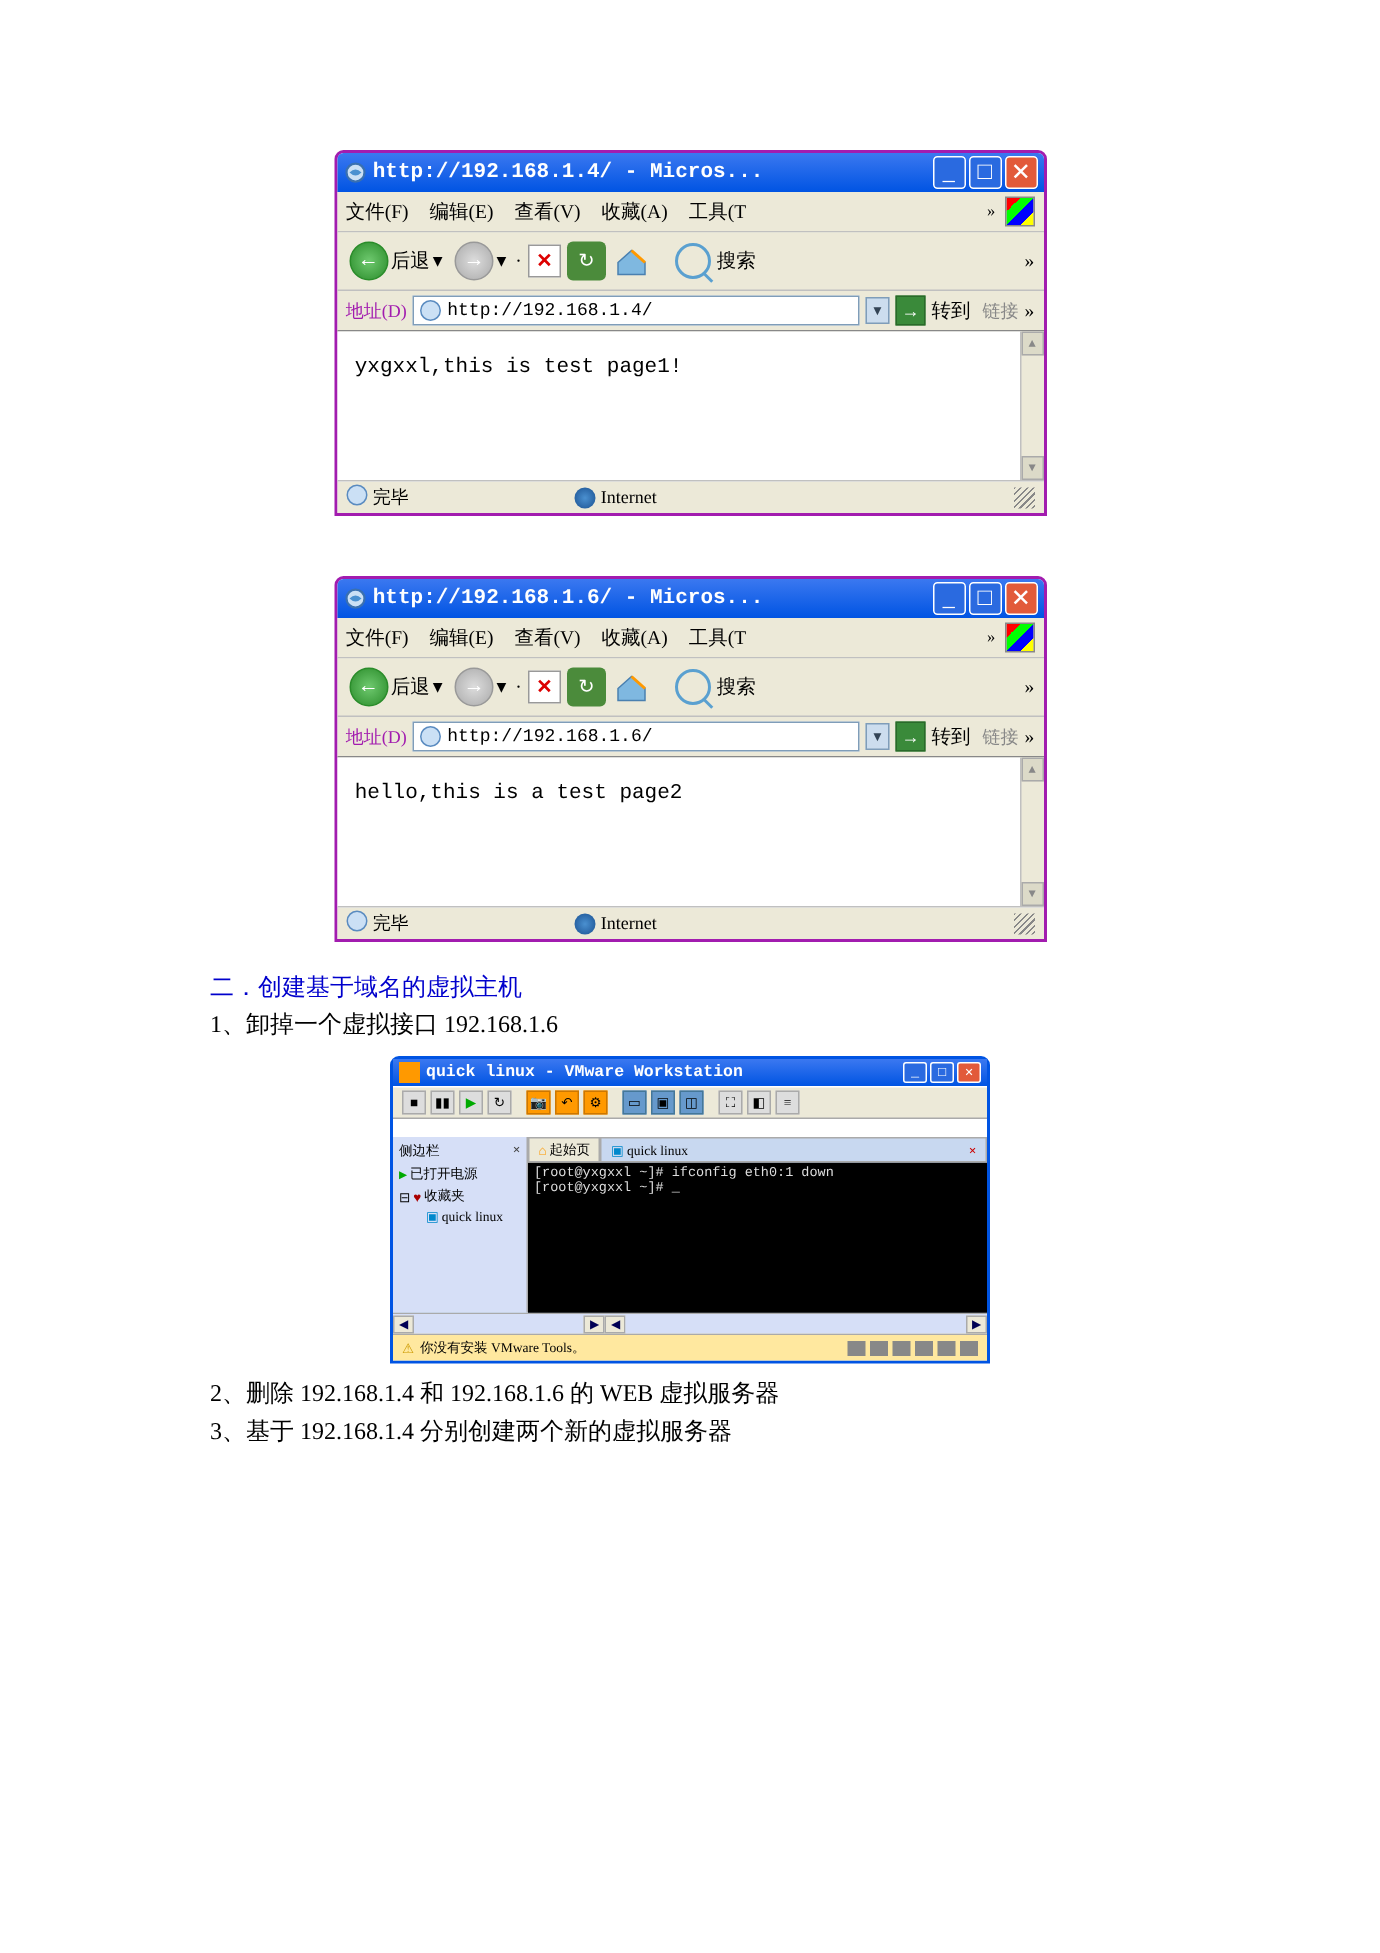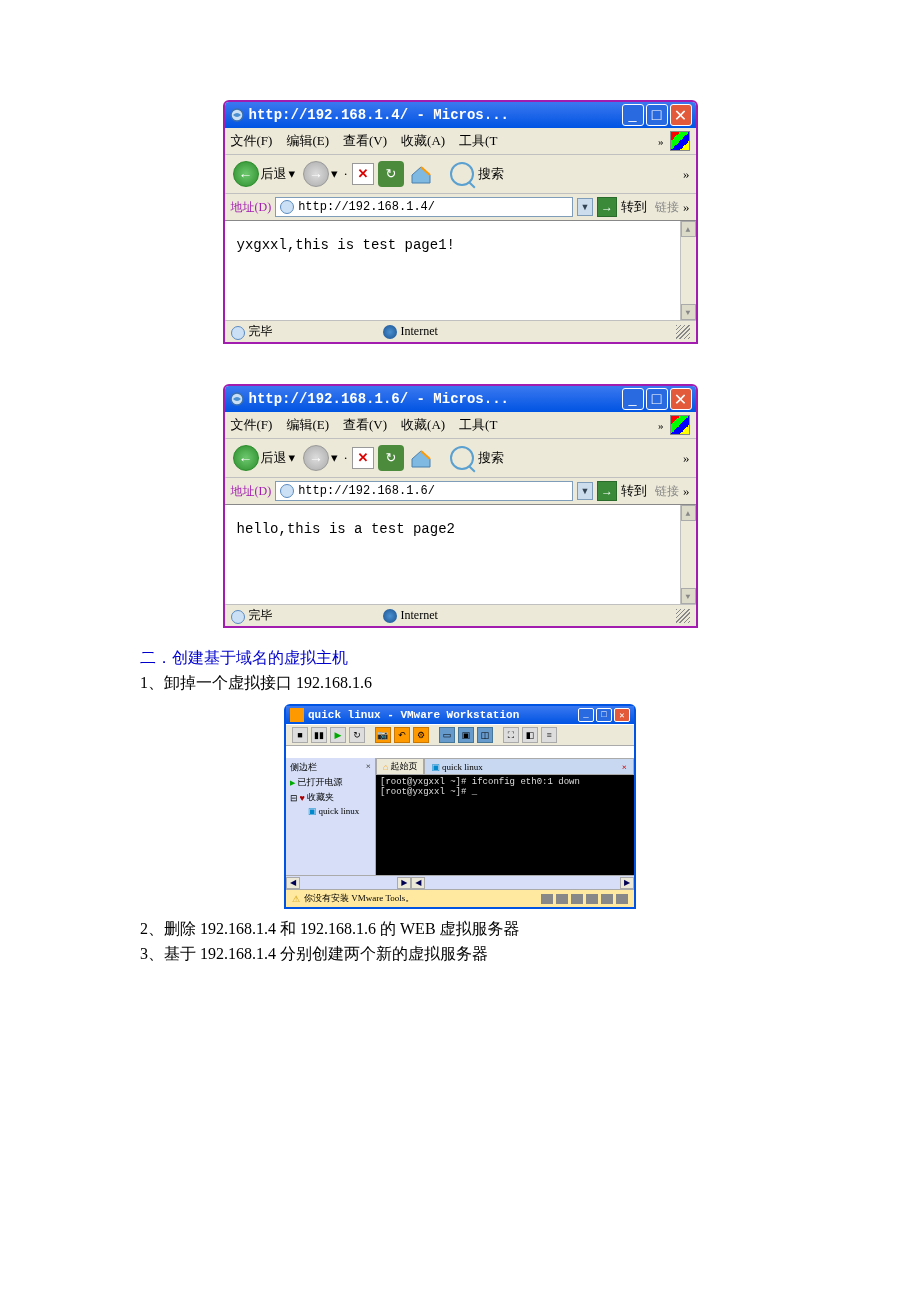--- a/index.html
+++ b/index.html
@@ -47,32 +47,32 @@
       font-size: 12px;
     }
     .ie-small { width:14px; height:14px; border-radius:50%; background:#cbe0f5; border:1px solid #5a8bc0; display:inline-block; }
     .addr-drop { width:16px; height:18px; background:#cde; border:1px solid #7f9db9; display:flex; align-items:center; justify-content:center; font-size:9px; color:#345; }
     .go-btn { width:20px; height:20px; background:#3a8a3a; color:#fff; display:flex; align-items:center; justify-content:center; font-size:12px; border:1px solid #2a6a2a; }
     .links-label { color:#888; font-size:12px; margin-left:4px; }
     .content { background: #fff; padding: 16px 12px; min-height: 100px; font-family: "Courier New", monospace; font-size: 14px; border-bottom:1px solid #c0c0c0; position:relative; }
     .scroll-track { position:absolute; right:0; top:0; bottom:0; width:16px; background:#ece9d8; border-left:1px solid #c0c0c0; }
     .scroll-arrow { width:100%; height:16px; background:#dcdac8; border:1px solid #aaa; display:flex; align-items:center; justify-content:center; font-size:8px; color:#888; }
     .statusbar { background: #ece9d8; padding: 2px 6px; display: flex; align-items: center; font-size: 12px; }
-    .statusbar .status-text { display:flex; align-items:flex-end; gap:4px; }
+    .statusbar .status-text { display:flex; align-items:flex-start; gap:4px; }
     .statusbar .zone { margin-left: 110px; display:flex; align-items:center; gap:4px; }
     .globe { width:14px; height:14px; border-radius:50%; background: radial-gradient(#4a90d0, #1a5090); display:inline-block; }
     .resize { margin-left:auto; width:14px; height:14px; background: repeating-linear-gradient(135deg, #888, #888 1px, transparent 1px, transparent 3px); }
     
     .section-title { margin-top: 20px; }
     .section-title .num { color: #0000cc; font-family: SimSun, serif; }
     .section-title .text { color: #0000cc; font-family: SimSun, serif; }
     .body-text { margin-top: 4px; }
     
     .vmware-window {
-      width: 352px; margin: 10px auto 10px auto;
+      width: 400px; margin: 10px auto 10px auto;
       border: 2px solid #0054e3; border-radius: 6px 6px 0 0;
     }
     .vm-title { background: linear-gradient(#3b78f0, #0054e3); color:#fff; font-family:"Courier New",monospace; font-size:11px; font-weight:bold; padding: 2px 4px; display:flex; align-items:center; }
     .vm-title .icon { width:14px; height:14px; background:#f90; margin-right:4px; }
     .vm-title .winbtns { margin-left:auto; display:flex; gap:2px; }
     .vm-title .wb { width:16px; height:14px; border:1px solid #fff; border-radius:2px; font-size:9px; display:flex; align-items:center; justify-content:center; }
     .vm-title .wb.close { background:#e25a3a; }
     .vm-title .wb.other { background:#2a6ae0; }
     .vm-menu { background:#ece9d8; font-size:10px; padding:2px 6px; }
     .vm-menu span { margin-right: 10px; }

